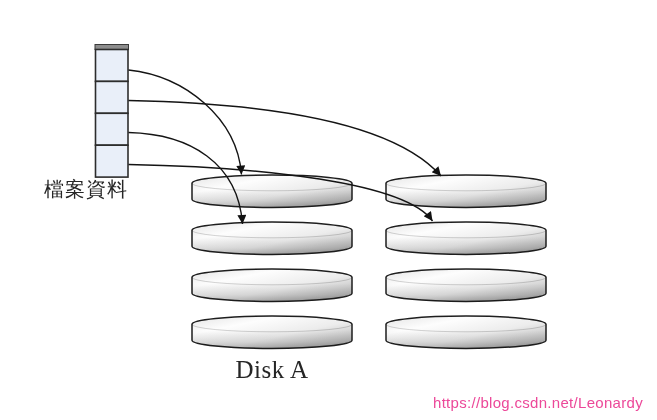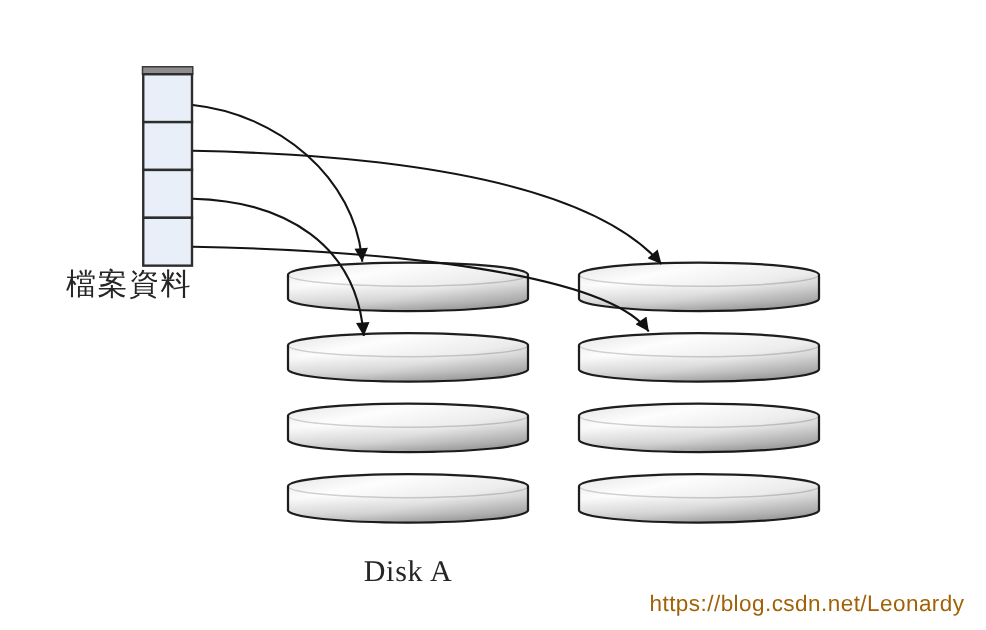--- a/index.html
+++ b/index.html
@@ -13,27 +13,27 @@
   .cyl-body{fill:url(#platterGrad);stroke:#1e1e1e;stroke-width:1.5;}
   .cyl-shade{fill:url(#platterShade);stroke:none;}
   .cyl-rim{fill:none;stroke:rgba(0,0,0,0.17);stroke-width:1;}
   .arrow{fill:none;stroke:#141414;stroke-width:1.4;}
   .lbl{position:absolute;color:#262626;white-space:nowrap;}
   #file-label{
     left:44px;top:176px;width:104px;font-size:20px;letter-spacing:1px;
     font-family:"Liberation Serif","DejaVu Serif",serif;
   }
   .disk-label{
-    top:370px;width:120px;text-align:center;font-size:20px;letter-spacing:.5px;
+    top:356px;width:120px;text-align:center;font-size:25px;letter-spacing:.5px;
     font-family:"Liberation Serif","DejaVu Serif",serif;
   }
   #disk-a-label{left:212px;}
   #disk-b-label{left:406px;}
   #watermark{
-    left:433px;top:394px;font-size:15px;color:#a16207;letter-spacing:.3px;
+    left:433px;top:394px;font-size:15px;color:#ec4899;letter-spacing:.3px;
     font-family:"Liberation Sans","DejaVu Sans",sans-serif;
   }
 </style>
 </head>
 <body>
 
 <div id="stage">
 
   <svg width="657" height="420" viewBox="0 0 657 420">
     <defs>

